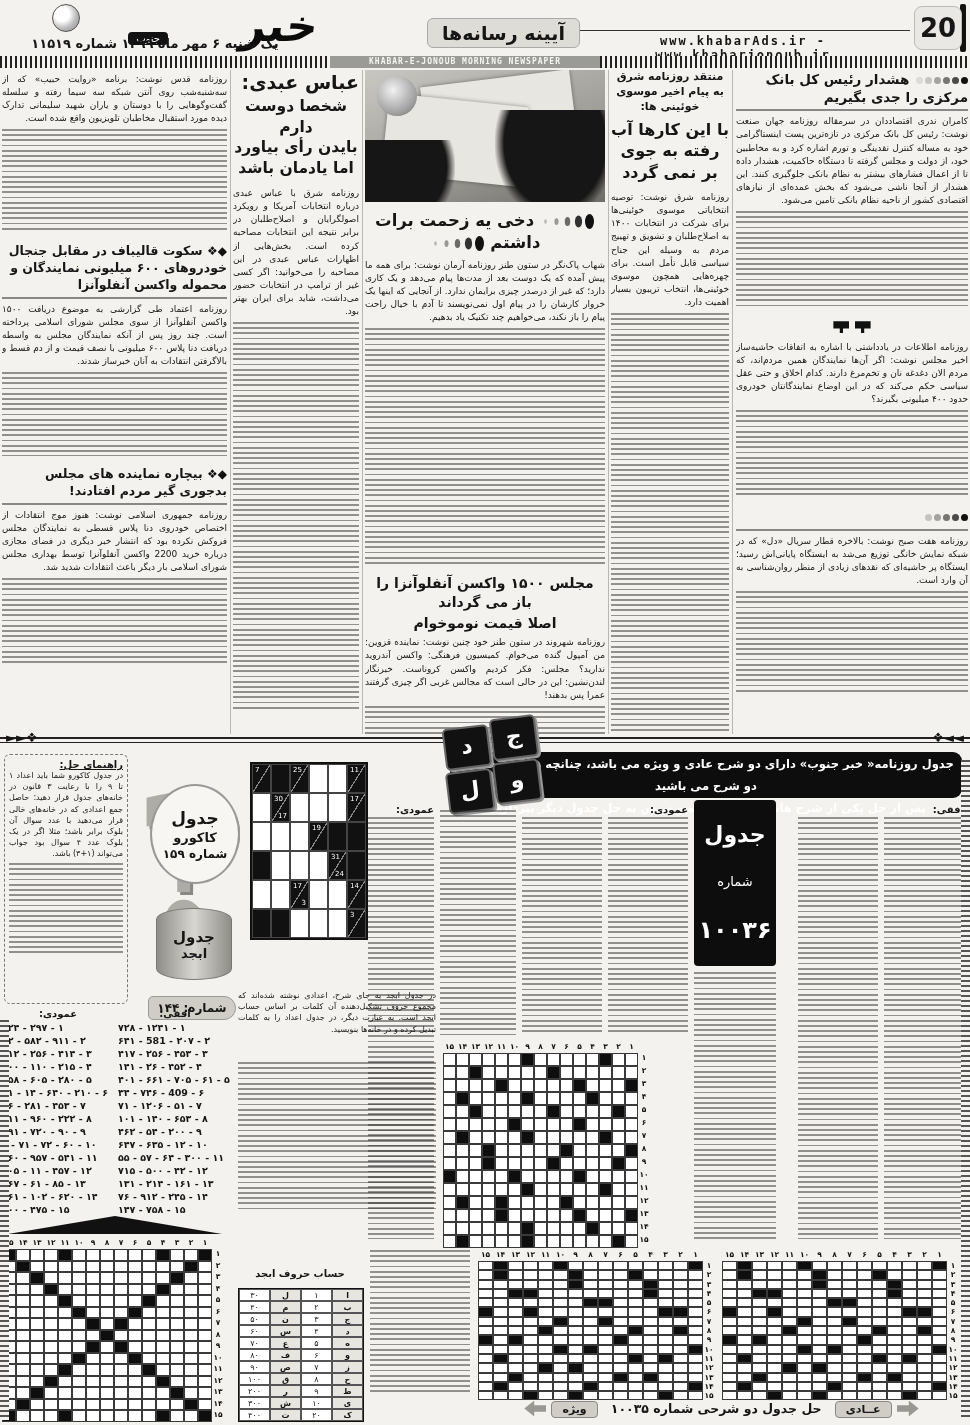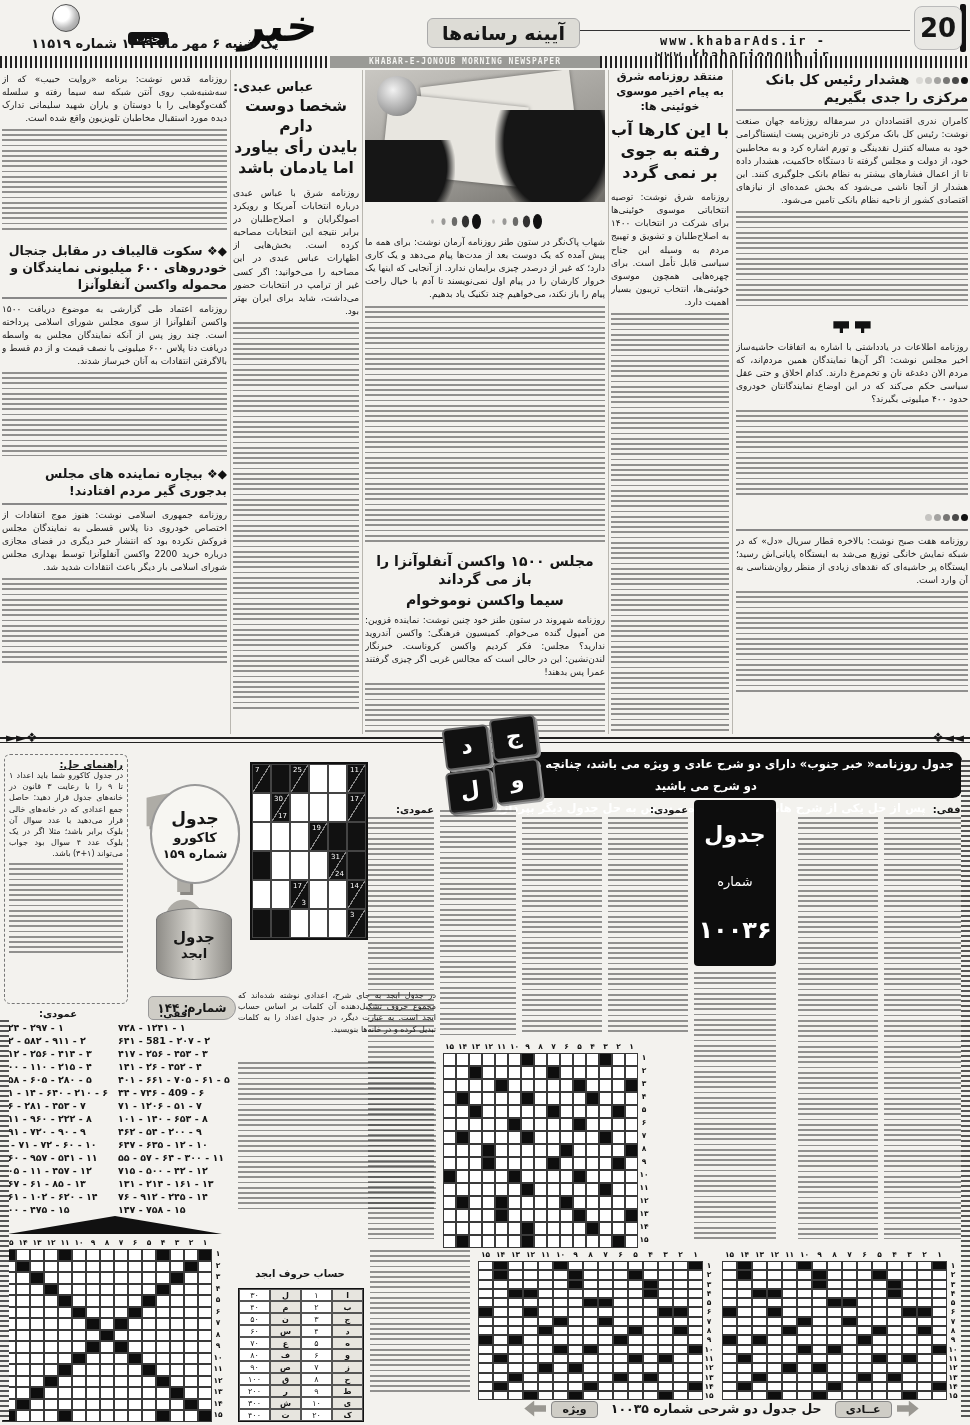--- a/index.html
+++ b/index.html
@@ -171,32 +171,33 @@
   <div class="abs col" style="right:365px;width:240px">
     <div id="photo" style="width:240px;height:132px">
       <div class="sheet" style="left:60px;top:8px;width:150px;height:90px;transform:rotate(-7deg)"></div>
       <div class="sheet" style="left:20px;top:30px;width:140px;height:80px;transform:rotate(6deg)"></div>
       <div class="pglobe" style="left:12px;top:6px;width:40px;height:40px"></div>
       <div class="blob" style="left:130px;top:40px;width:120px;height:110px"></div>
       <div class="blob" style="left:-20px;top:70px;width:110px;height:90px"></div>
     </div>
     <div class="hl" style="font-size:16.5px;text-align:center;margin:8px 0 4px">
       <span class="bigdots"><i></i><i></i><i></i><i></i><i></i></span>
+      <span>دخی یه زحمت برات داشتم</span>
       <span class="bigdots"><i></i><i></i><i></i><i></i><i></i></span>
     </div>
     <p class="excerpt">شهاب پاک‌نگر در ستون طنز روزنامه آرمان نوشت: برای همه ما پیش آمده که یک دوست بعد از مدت‌ها پیام می‌دهد و یک کاری دارد؛ که غیر از درصدر چیزی برایمان ندارد. از آنجایی که اینها یک خروار کارشان را در پیام اول نمی‌نویسند تا آدم با خیال راحت پیام را باز نکند، می‌خواهیم چند تکنیک یاد بدهیم.</p>
     <div class="greek" style="height:238px"></div>
     <div class="hl" style="font-size:14px;text-align:center;margin:8px 0 2px">مجلس ۱۵۰۰ واکسن آنفلوآنزا را باز می گرداند</div>
-    <div class="hl" style="font-size:14px;text-align:center;margin-bottom:4px">سیما واکسن نوموخوام</div>
+    <div class="hl" style="font-size:14px;text-align:center;margin-bottom:4px">اصلا قیمت نوموخوام</div>
     <p class="excerpt">روزنامه شهروند در ستون طنز خود چنین نوشت: نماینده قزوین: من آمپول گنده می‌خوام. کمیسیون فرهنگی: واکسن آندروید ندارید؟ مجلس: فکر کردیم واکسن کروناست. خبرنگار لندن‌نشین: این در حالی است که مجالس غربی اگر چیزی گرفتند عمرا پس بدهند!</p>
     <div class="greek" style="height:60px"></div>
   </div>
 
   <div class="abs col" style="right:611px;width:126px">
-    <div class="hl" style="font-size:13px;text-align:left;margin-top:8px">عباس عبدی:</div>
+    <div class="hl" style="font-size:19px;text-align:right;margin-top:0">عباس عبدی:</div>
     <div class="hl" style="font-size:15.5px;text-align:center">شخصا دوست دارم</div>
     <div class="hl" style="font-size:15.5px;text-align:center">بایدن رأی بیاورد</div>
     <div class="hl" style="font-size:15.5px;text-align:center;margin-bottom:8px">اما یادمان باشد</div>
     <p class="excerpt">روزنامه شرق با عباس عبدی درباره انتخابات آمریکا و رویکرد اصولگرایان و اصلاح‌طلبان در برابر نتیجه این انتخابات مصاحبه کرده است. بخش‌هایی از اظهارات عباس عبدی در این مصاحبه را می‌خوانید: اگر کسی غیر از ترامپ در انتخابات حضور می‌داشت، شاید برای ایران بهتر بود.</p>
     <div class="greek" style="height:388px"></div>
   </div>
 
   <div class="abs col" style="right:743px;width:225px">
     <p class="excerpt">روزنامه قدس نوشت: برنامه «روایت حبیب» که از سه‌شنبه‌شب روی آنتن شبکه سه سیما رفته و سلسله گفت‌وگوهایی را با دوستان و یاران شهید سلیمانی تدارک دیده مورد استقبال مخاطبان تلویزیون واقع شده است.</p>
     <div class="greek" style="height:104px"></div>

